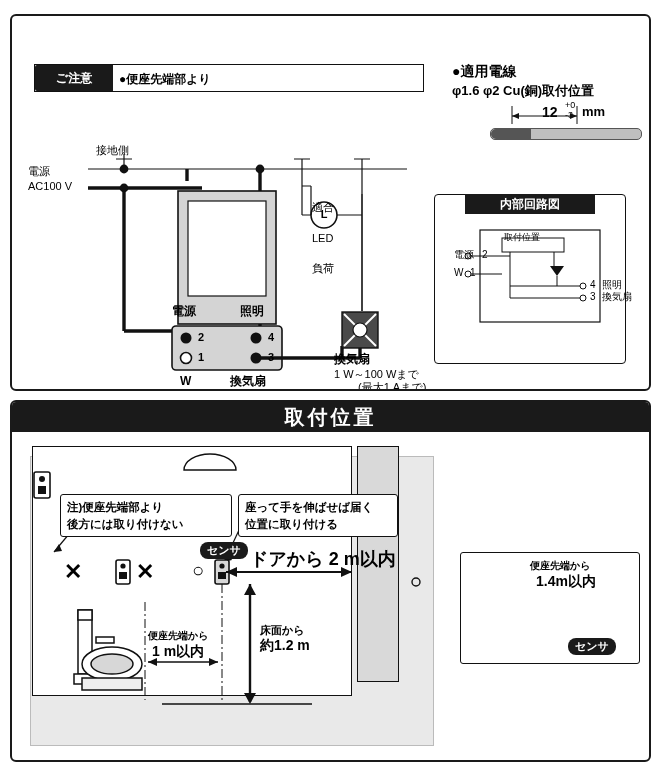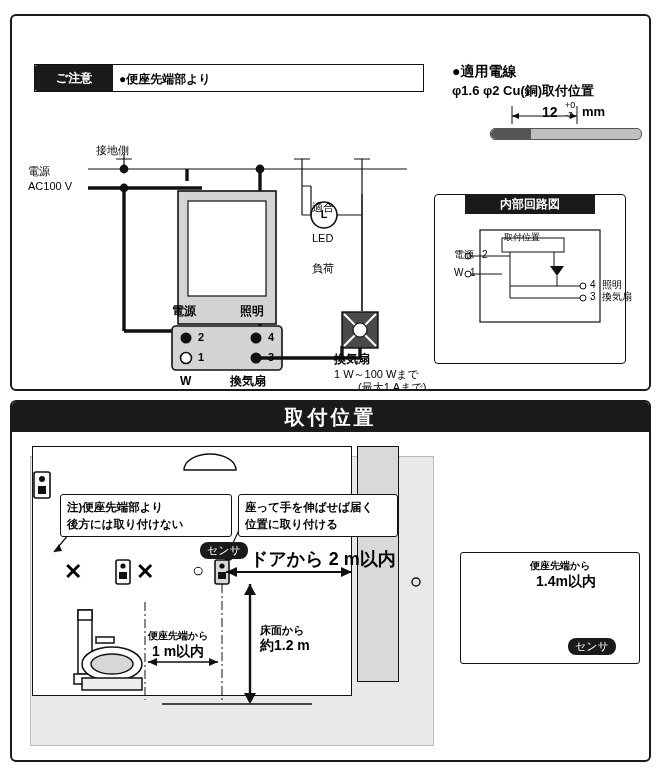--- a/index.html
+++ b/index.html
@@ -40,21 +40,21 @@
 
   
   #room{position:absolute;left:18px;top:24px;width:404px;height:290px;background:#e9e9e9;border:1px solid #bbb;box-sizing:border-box;}
   #room-inner{position:absolute;left:20px;top:14px;width:320px;height:250px;background:#fff;border:1.6px solid #111;box-sizing:border-box;}
   #door{position:absolute;left:345px;top:14px;width:42px;height:236px;background:#d9d9d9;border:1.5px solid #111;box-sizing:border-box;}
 
   
   .bubble{position:absolute;border:1.8px solid #111;border-radius:3px;background:#fff;box-sizing:border-box;
     font-size:11.5px;font-weight:bold;line-height:1.45;padding:4px 6px;white-space:pre;}
 
-  .blacktag{position:absolute;background:#1a1a1a;color:#fff;font-size:11px;font-weight:normal;
+  .blacktag{position:absolute;background:#1a1a1a;color:#fff;font-size:11px;font-weight:bold;
      border-radius:8px;padding:1px 7px;line-height:15px;white-space:nowrap;}
 
   
   #frontcase{position:absolute;left:448px;top:120px;width:180px;height:112px;border:1.6px solid #111;border-radius:3px;box-sizing:border-box;background:#fff;}
 
   svg{position:absolute;left:0;top:0;overflow:visible;}
 </style>
 </head>
 <body>
 

